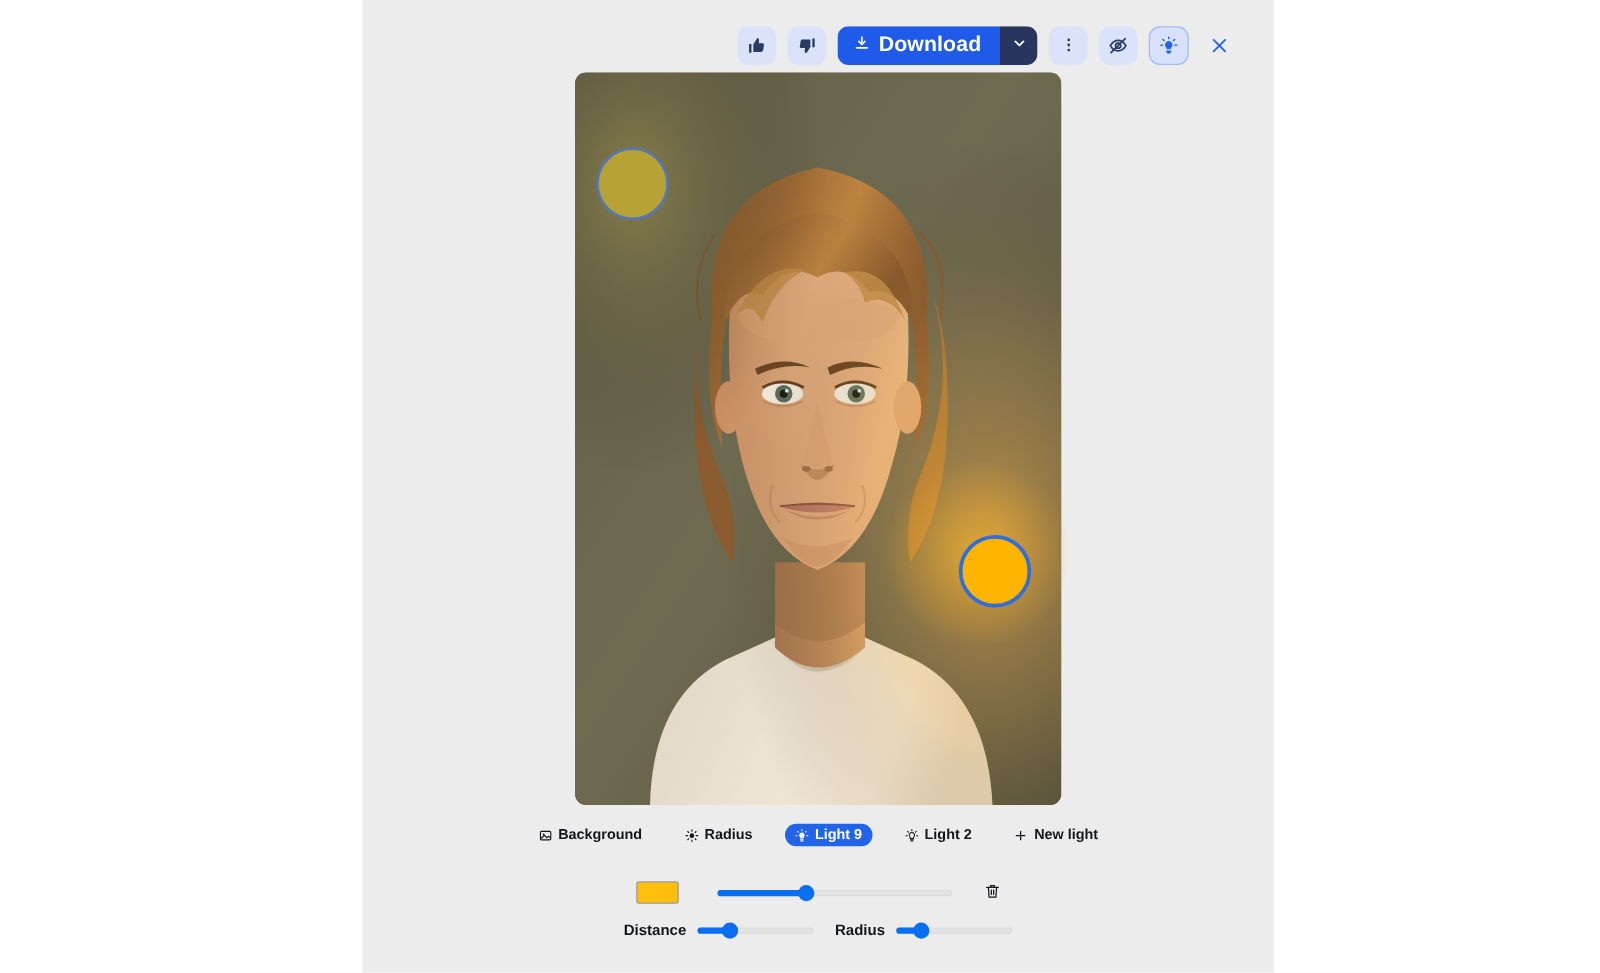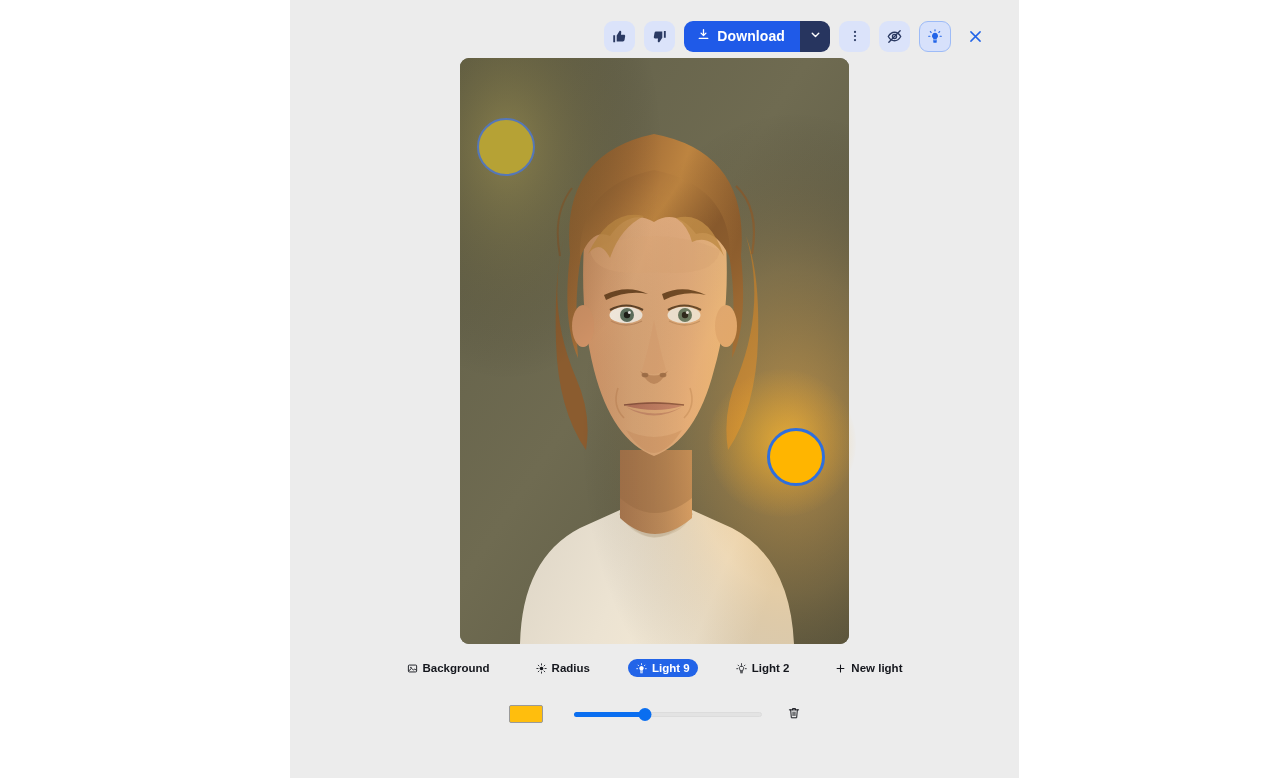--- a/index.html
+++ b/index.html
@@ -55,21 +55,21 @@
     overflow: hidden;
     cursor: pointer;
   }
   .download-main {
     background: #1f5ae8;
     color: #fff;
     display: flex;
     align-items: center;
     gap: 7px;
     padding: 0 15px 0 13px;
-    font-size: 14px;
+    font-size: 17px;
     font-weight: bold;
     letter-spacing: .1px;
     border: none;
     cursor: pointer;
   }
   .download-caret {
     background: #27355f;
     width: 30px;
     display: flex;
     align-items: center;
@@ -105,21 +105,21 @@
     pointer-events: none;
   }
 
   
   .tabs {
     position: absolute;
     left: 0; right: 0; top: 659px;
     display: flex;
     align-items: center;
     justify-content: center;
-    gap: 30px;
+    gap: 18px;
   }
   .tab {
     display: flex;
     align-items: center;
     gap: 5px;
     font-size: 11.5px;
     font-weight: bold;
     color: #14161c;
     background: transparent;
     border: none;
@@ -476,15 +476,30 @@
           <svg width="14" height="14" viewBox="0 0 24 24" fill="none" stroke="#15171d" stroke-width="1.7" stroke-linecap="round">
             <path d="M4 6.6h16"></path>
             <path d="M9.4 6.6V4.4h5.2v2.2"></path>
             <path d="M6.3 6.6 7.4 20.2h9.2L17.7 6.6"></path>
             <path d="M10.4 10.4v6M13.6 10.4v6"></path>
           </svg>
         </span>
       </button>
     </div>
 
+    <div class="row" style="margin-top:14px; gap:0;">
+      <span class="ctl-label">Distance</span>
+      <div class="slider" style="width:93px; margin-left:9px;">
+        <div class="track"></div>
+        <div class="fill" id="fill-distance" style="width: 28%;"></div>
+        <div class="thumb" id="thumb-distance" style="left: 28%;"></div>
+      </div>
+
+      <span class="ctl-label" style="margin-left:17px;">Radius</span>
+      <div class="slider" style="width:93px; margin-left:9px;">
+        <div class="track"></div>
+        <div class="fill" id="fill-radius" style="width: 22%;"></div>
+        <div class="thumb" id="thumb-radius" style="left: 22%;"></div>
+      </div>
+    </div>
   </div>
 
 </div>
 
 </body></html>

